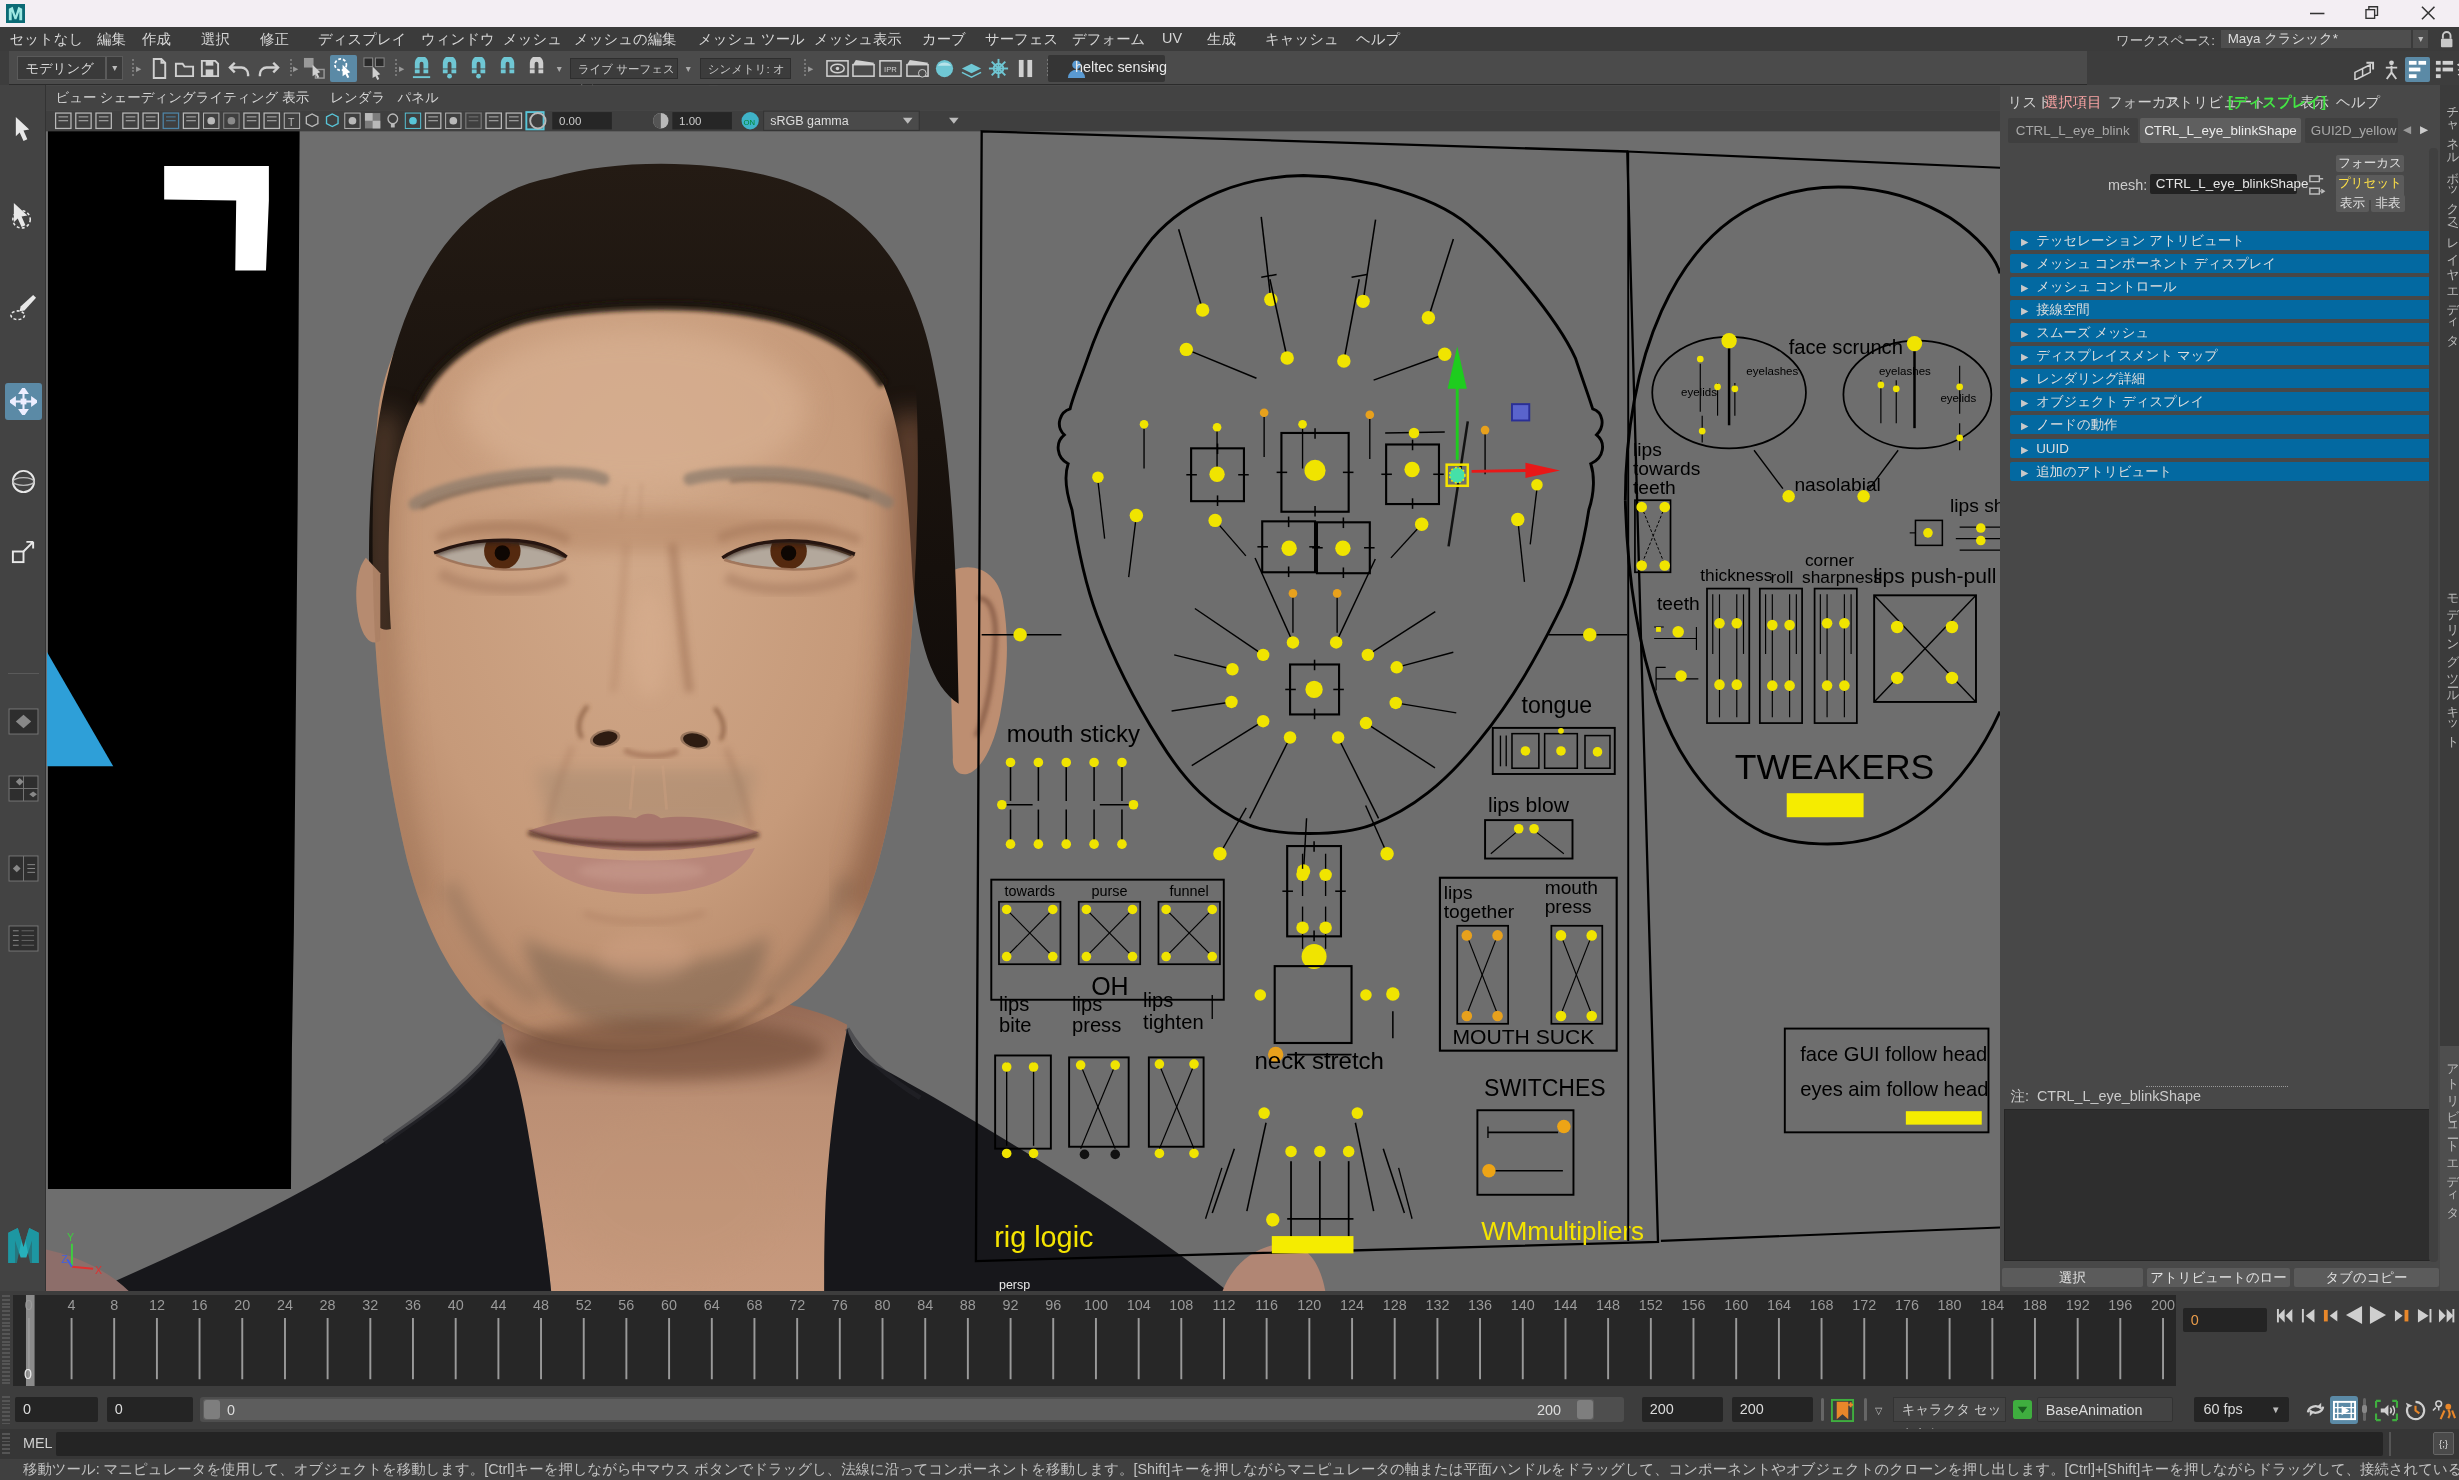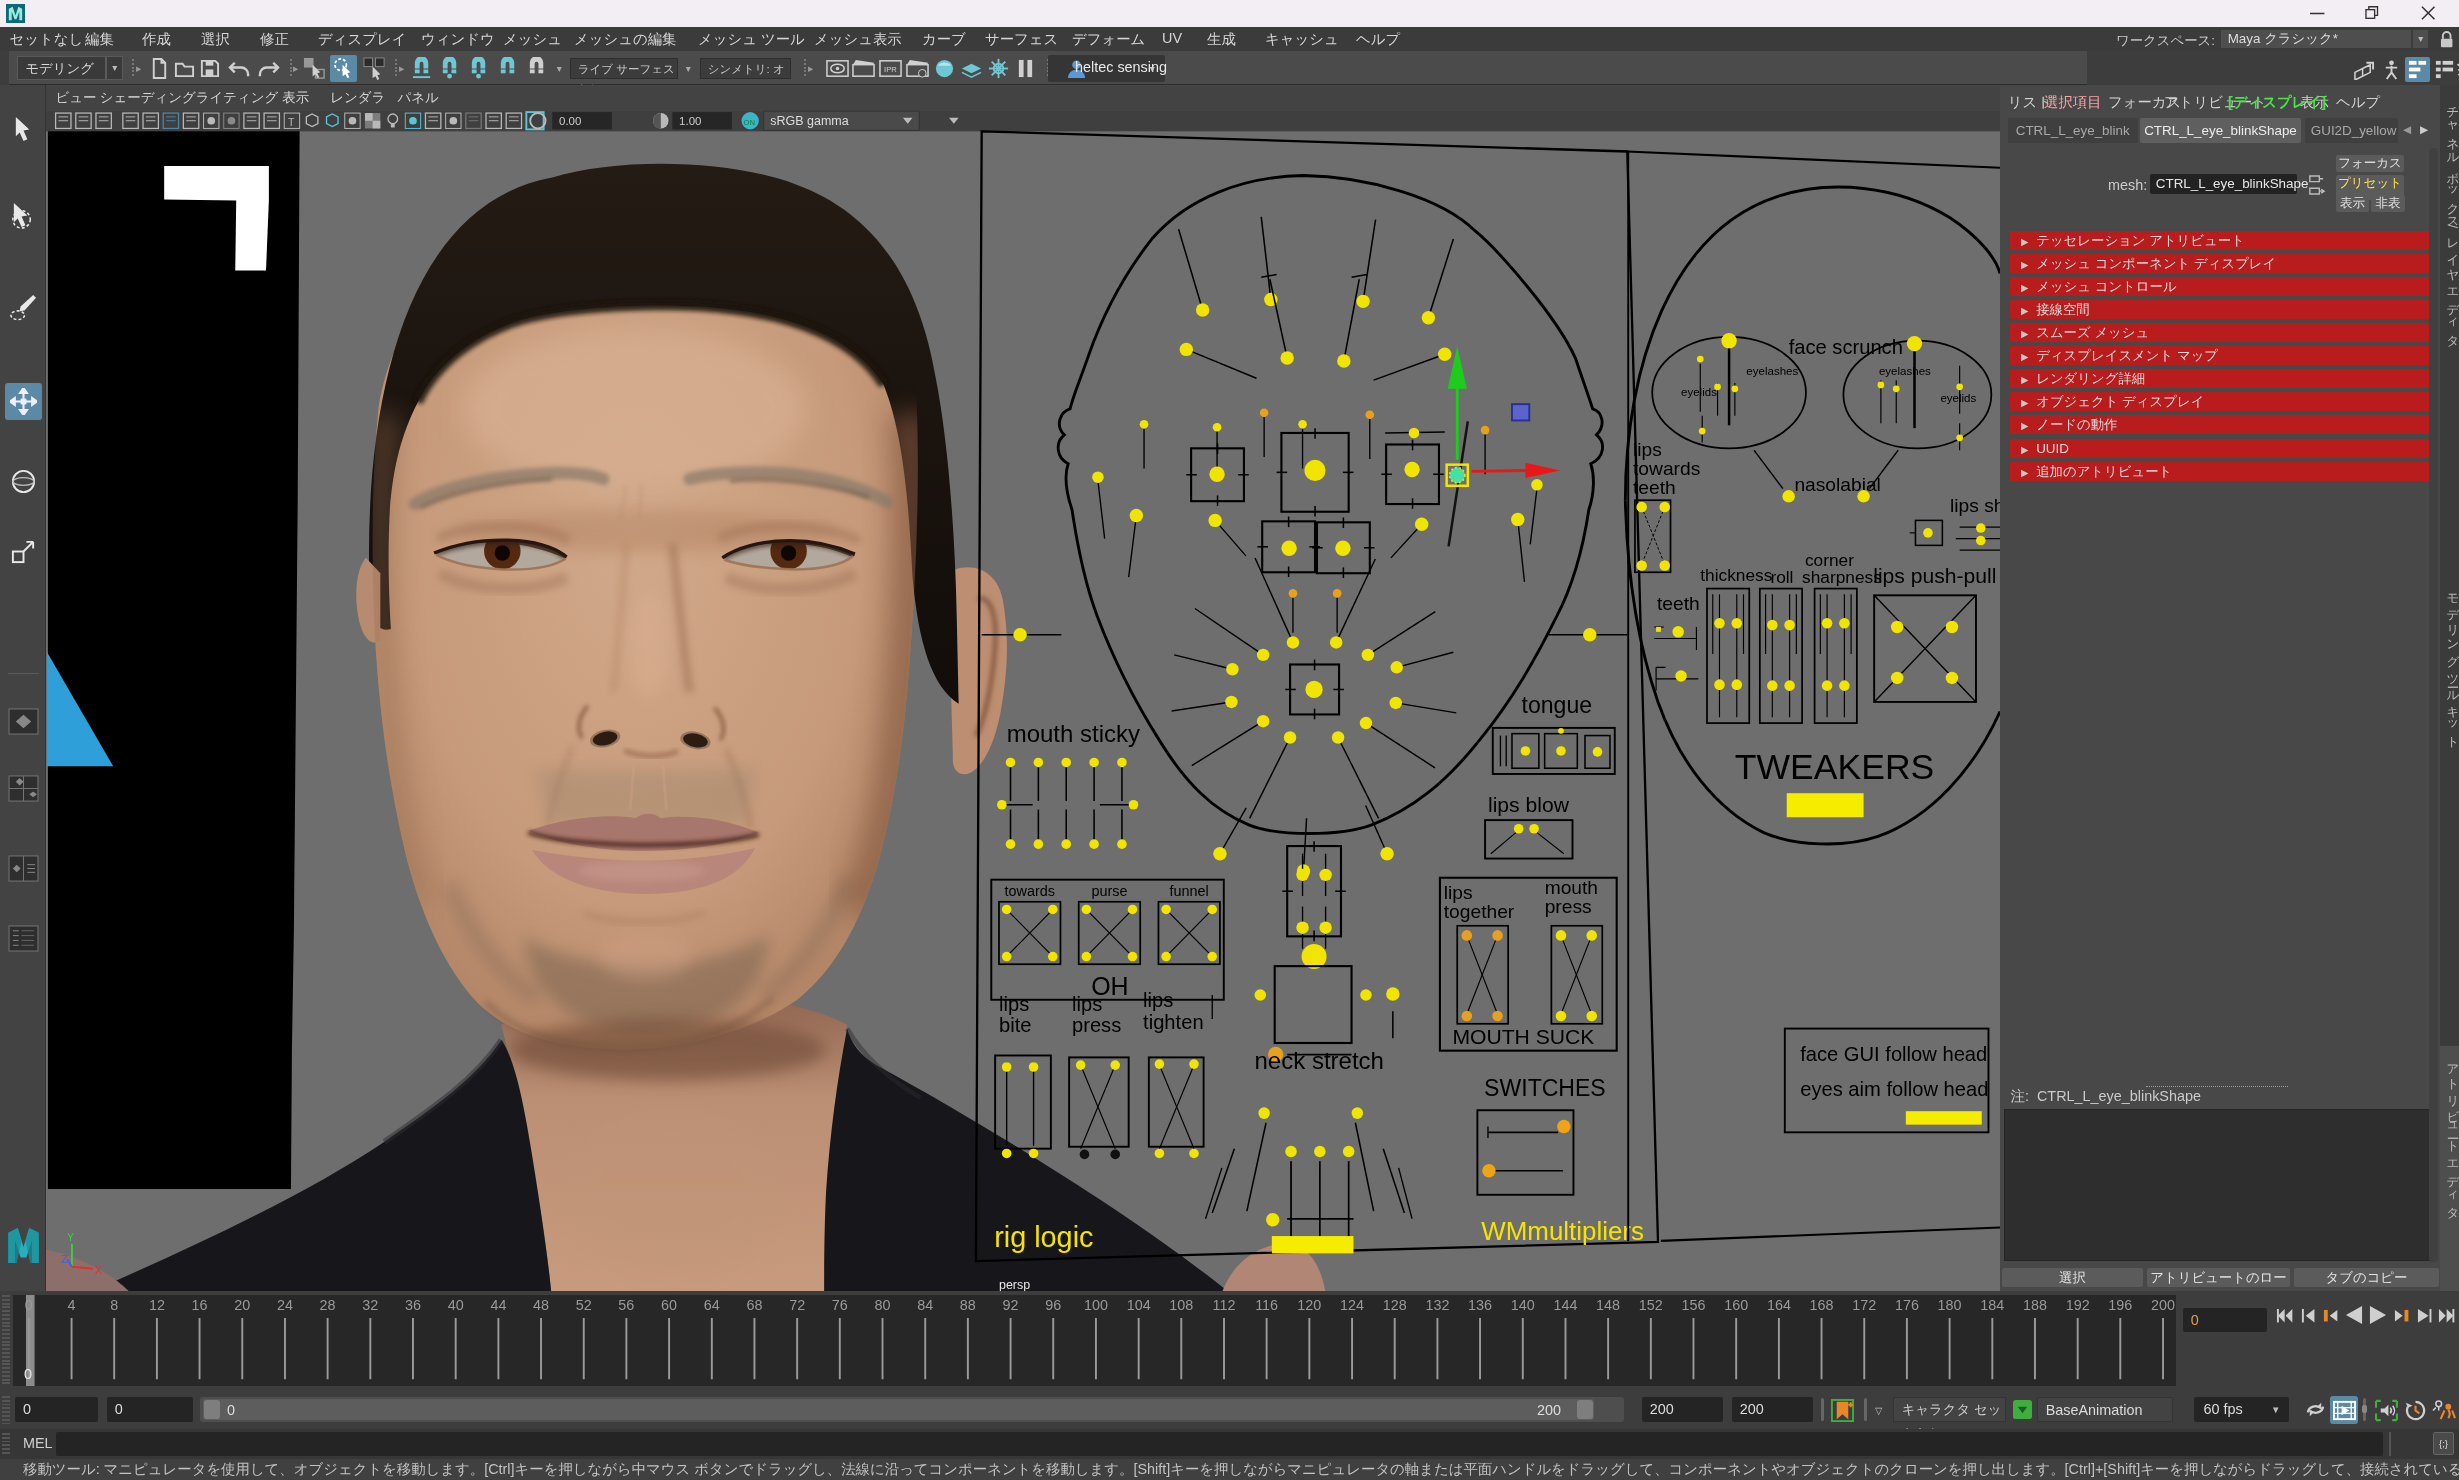--- a/index.html
+++ b/index.html
@@ -5,21 +5,21 @@
 .abs{position:absolute}
 #titlebar{left:0;top:0;width:2459px;height:27px;background:#f3eef3;color:#1b1b1b;font-size:15.4px;line-height:27px}
 #titlebar .ttl{position:absolute;left:50px;top:0;white-space:nowrap}
 #menubar{left:0;top:27px;width:2459px;height:24px;background:#3b3b3b;color:#d6d6d6;font-size:14.4px}
 #menubar span.mi{position:absolute;top:2.9px;white-space:nowrap}
 #statusline{left:9px;top:51px;width:2078px;height:34px;background:#4b4b4b;border-bottom:1px solid #2b2b2b}
 #toolbox{left:0;top:85px;width:46px;height:1207px;background:#434343;border-right:1px solid #333}
 #attrpanel{left:2000px;top:85px;width:440px;height:1207px;background:#484848;color:#ccc;font-size:14.4px}
 #righttabs{left:2440px;top:85px;width:19px;height:1207px;background:#3b3b3b}
 .vtab{position:absolute;left:0;width:19px;writing-mode:vertical-rl;font-size:12.5px;color:#b9b9b9;letter-spacing:1px;white-space:nowrap}
-.ahdr{position:absolute;left:9.6px;width:421px;height:19px;background:#b91c1c;border-radius:1.9px;color:#dedede;font-size:13.4px;line-height:19px}
+.ahdr{position:absolute;left:9.6px;width:421px;height:19px;background:#0369a1;border-radius:1.9px;color:#dedede;font-size:13.4px;line-height:19px}
 .ahdr .tri{display:inline-block;margin:0 7.7px 0 11.5px;color:#c9c9c9;font-size:9.6px}
 .abtn{position:absolute;background:#5b5b5b;border-radius:1.9px;color:#e3e3e3;font-size:12.5px;text-align:center}
 .tfield{position:absolute;background:#222;border-radius:1.9px;color:#e6e6e6;font-size:13.4px}
 #timeline{left:0;top:1291px;width:2459px;height:101px;background:#3d3d3d}
 #ruler{position:absolute;left:13.4px;top:3.8px;width:2163px;height:91px;background:#272727}
 #rangerow{left:0;top:1392px;width:2459px;height:37px;background:#3d3d3d}
 #melrow{left:0;top:1429px;width:2459px;height:31px;background:#363636}
 #helpline{left:0;top:1459px;width:2459px;height:21px;background:#404040;color:#c2c2c2;font-size:14.4px;line-height:20px;white-space:nowrap}
 .df{position:absolute;background:#242424;border-radius:1.9px;color:#dcdcdc;font-size:14.4px}
 .icon{position:absolute}
@@ -35,21 +35,21 @@
 <svg class="abs" style="left:2365px;top:0" width="15.4" height="27" viewBox="0 0 16 28">
       <rect x="1" y="10" width="9" height="9" fill="none" stroke="#333" stroke-width="1.4"></rect>
       <path d="M4 10V7h9v9h-3" fill="none" stroke="#333" stroke-width="1.4"></path>
     </svg>
 <svg class="abs" style="left:2421px;top:0" width="15.4" height="27" viewBox="0 0 16 28">
       <path d="M1 7l13 13M14 7L1 20" stroke="#333" stroke-width="1.6"></path>
     </svg>
 </div>
 <div id="menubar" class="abs">
     <span class="mi" style="left:9.6px">セットなし</span>
-    <span class="mi" style="left:85px">編集</span>
+    <span class="mi" style="left:97px">編集</span>
     <span class="mi" style="left:142px">作成</span>
     <span class="mi" style="left:201px">選択</span>
     <span class="mi" style="left:260px">修正</span>
     <span class="mi" style="left:318px">ディスプレイ</span>
     <span class="mi" style="left:421px">ウィンドウ</span>
     <span class="mi" style="left:503px">メッシュ</span>
     <span class="mi" style="left:574px">メッシュの編集</span>
     <span class="mi" style="left:698px">メッシュ ツール</span>
     <span class="mi" style="left:814px">メッシュ表示</span>
     <span class="mi" style="left:922px">カーブ</span>

